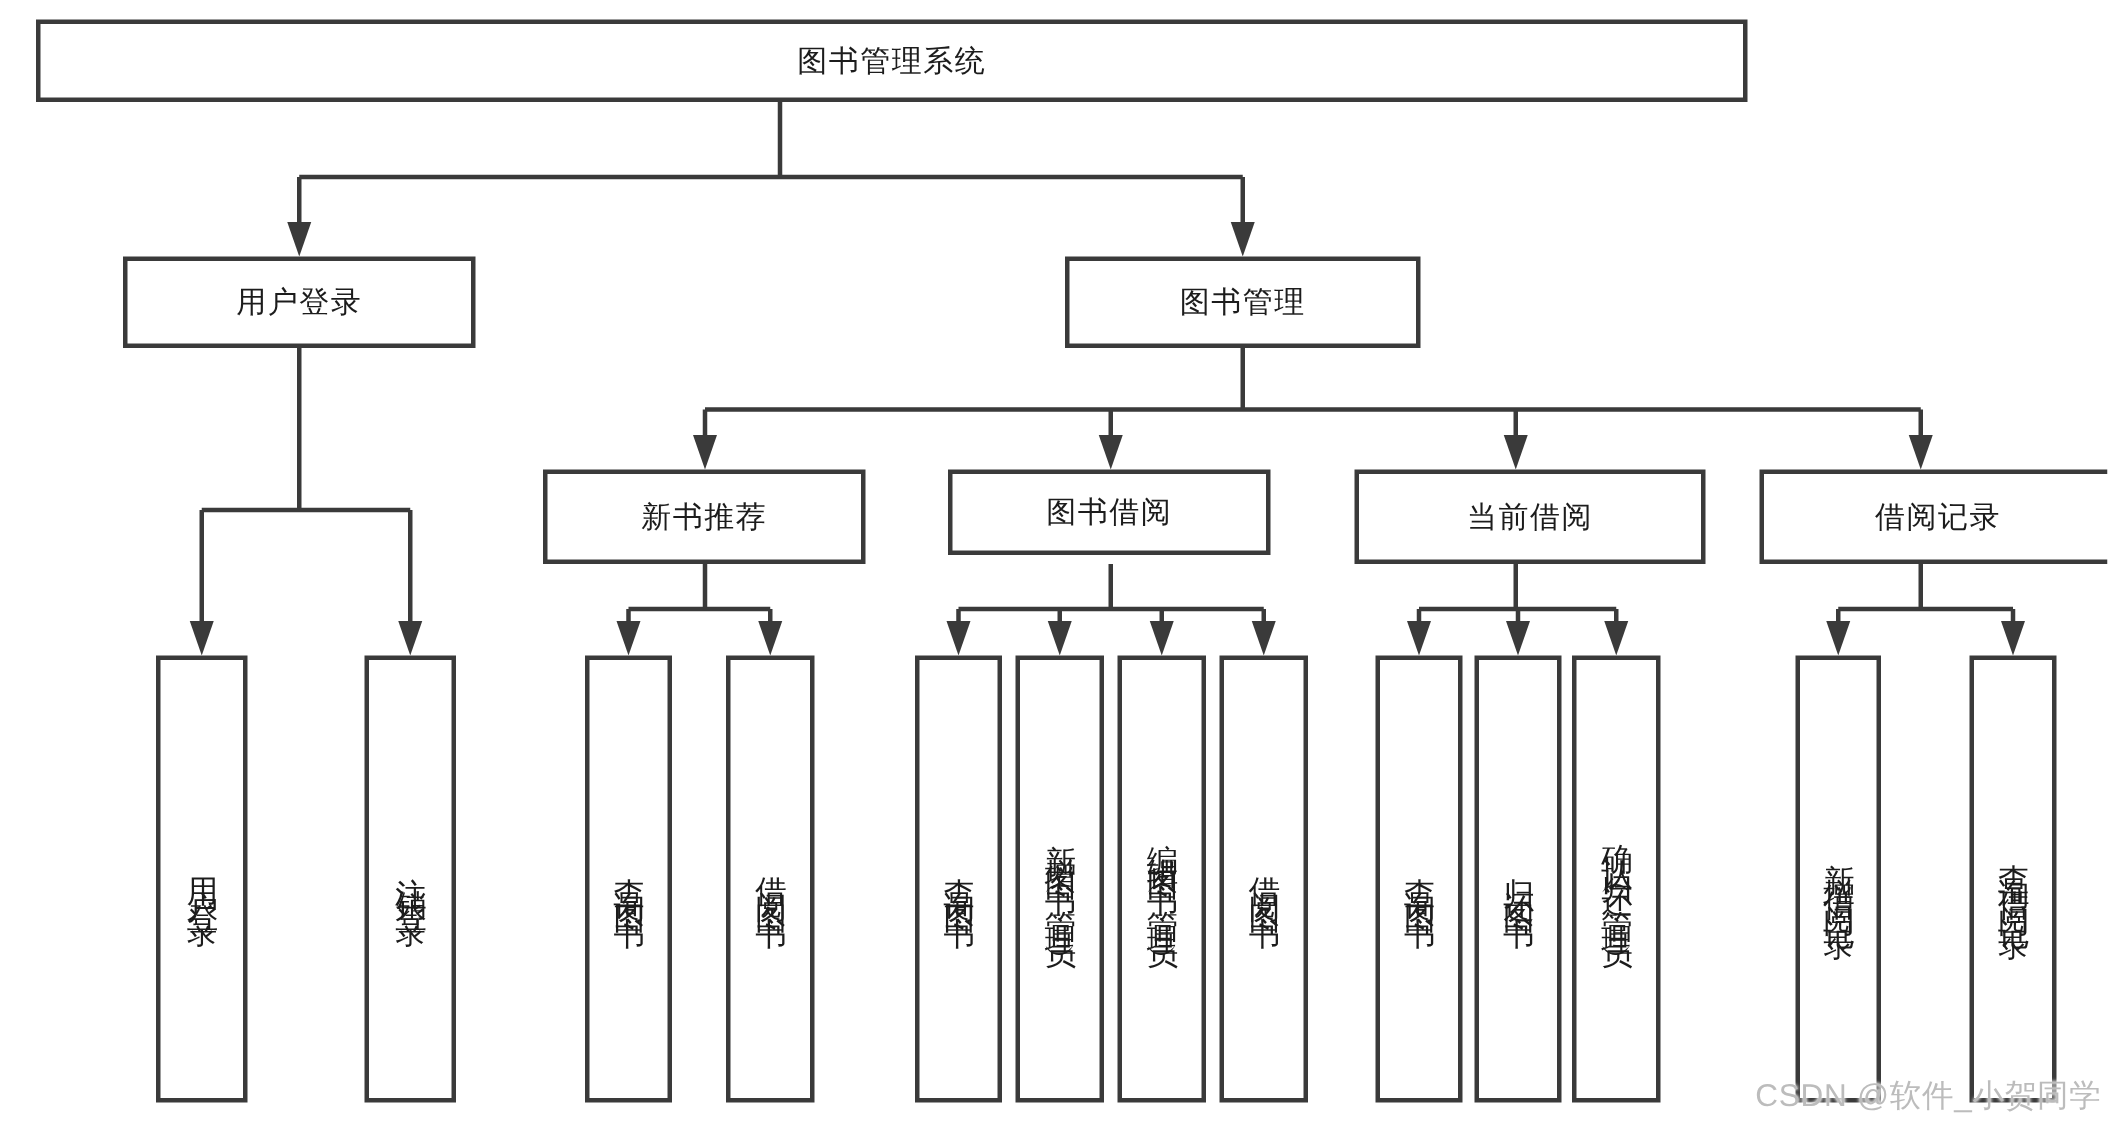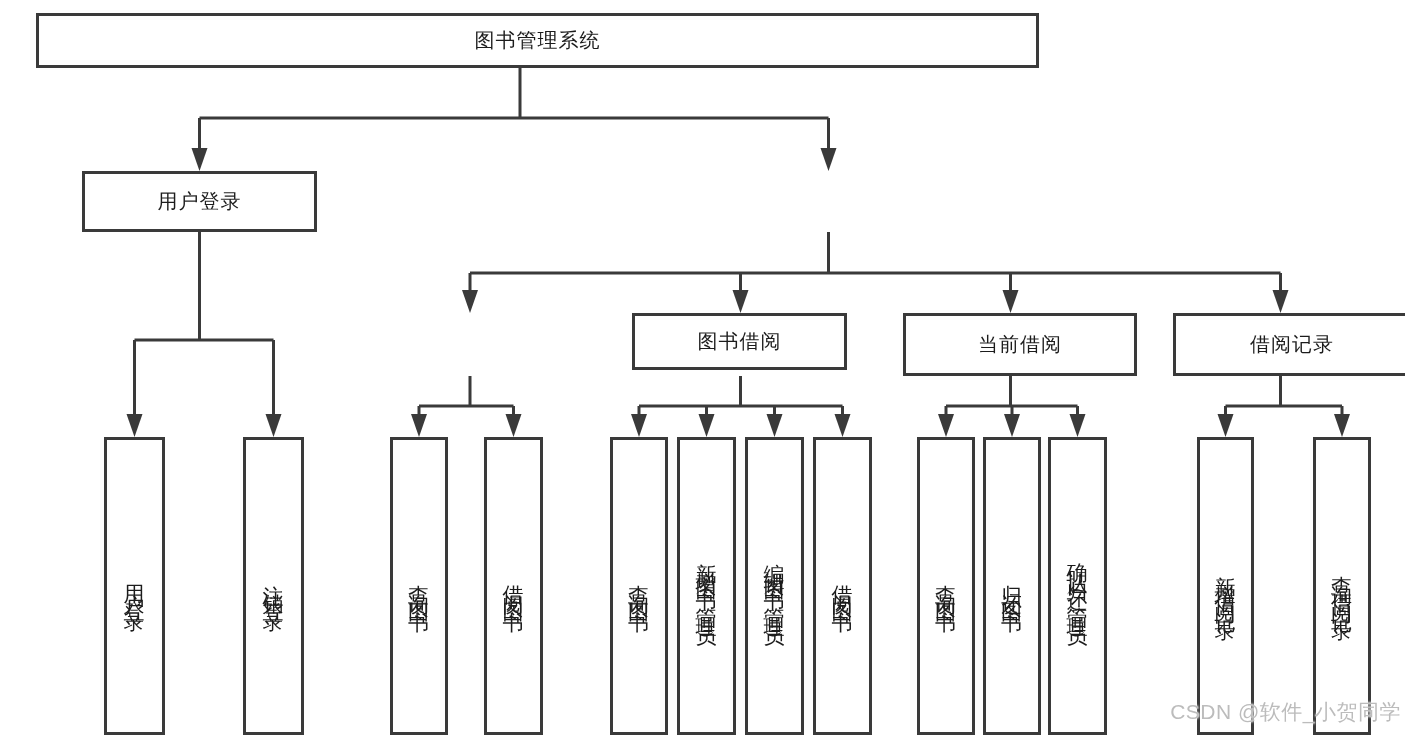--- a/index.html
+++ b/index.html
@@ -47,21 +47,21 @@
     text-orientation: mixed;
     white-space: normal;
     font-size: 21px;
     letter-spacing: 9px;
     line-height: 1;
     max-height: 288px;
   }
   .watermark {
     position: absolute;
     right: 4px;
-    bottom: 21px;
+    bottom: 3px;
     font-size: 21px;
     color: var(--watermark);
     letter-spacing: 0.5px;
     text-shadow: 0 0 3px #ffffff, 0 0 2px #ffffff;
     z-index: 5;
     pointer-events: none;
     white-space: nowrap;
   }
 </style>
 </head>
@@ -98,28 +98,34 @@
     <path d="M1010.5 376 V406 M946 406 H1077.5 M946 406 V416 M1012 406 V416 M1077.5 406 V416"></path>
     <polygon points="938,414 954,414 946,437"></polygon>
     <polygon points="1004,414 1020,414 1012,437"></polygon>
     <polygon points="1069.5,414 1085.5,414 1077.5,437"></polygon>
 
     <path d="M1280.5 376 V406 M1225.5 406 H1342 M1225.5 406 V416 M1342 406 V416"></path>
     <polygon points="1217.5,414 1233.5,414 1225.5,437"></polygon>
     <polygon points="1334,414 1350,414 1342,437"></polygon>
   </svg>
 
-  <div class="node" style="left:36px;top:13px;width:1003px;height:55px">
+  <div class="node" style="left:24px;top:13px;width:1141px;height:55px">
     <span class="lbl">图书管理系统</span>
   </div>
 
   <div class="node" style="left:82px;top:171px;width:235px;height:61px">
     <span class="lbl">用户登录</span>
   </div>
+  <div class="node" style="left:710px;top:171px;width:237px;height:61px">
+    <span class="lbl">图书管理</span>
+  </div>
 
+  <div class="node" style="left:362px;top:313px;width:215px;height:63px">
+    <span class="lbl">新书推荐</span>
+  </div>
   <div class="node" style="left:632px;top:313px;width:215px;height:57px">
     <span class="lbl">图书借阅</span>
   </div>
   <div class="node" style="left:903px;top:313px;width:234px;height:63px">
     <span class="lbl">当前借阅</span>
   </div>
   <div class="node" style="left:1173px;top:313px;width:238px;height:63px">
     <span class="lbl">借阅记录</span>
   </div>
 

